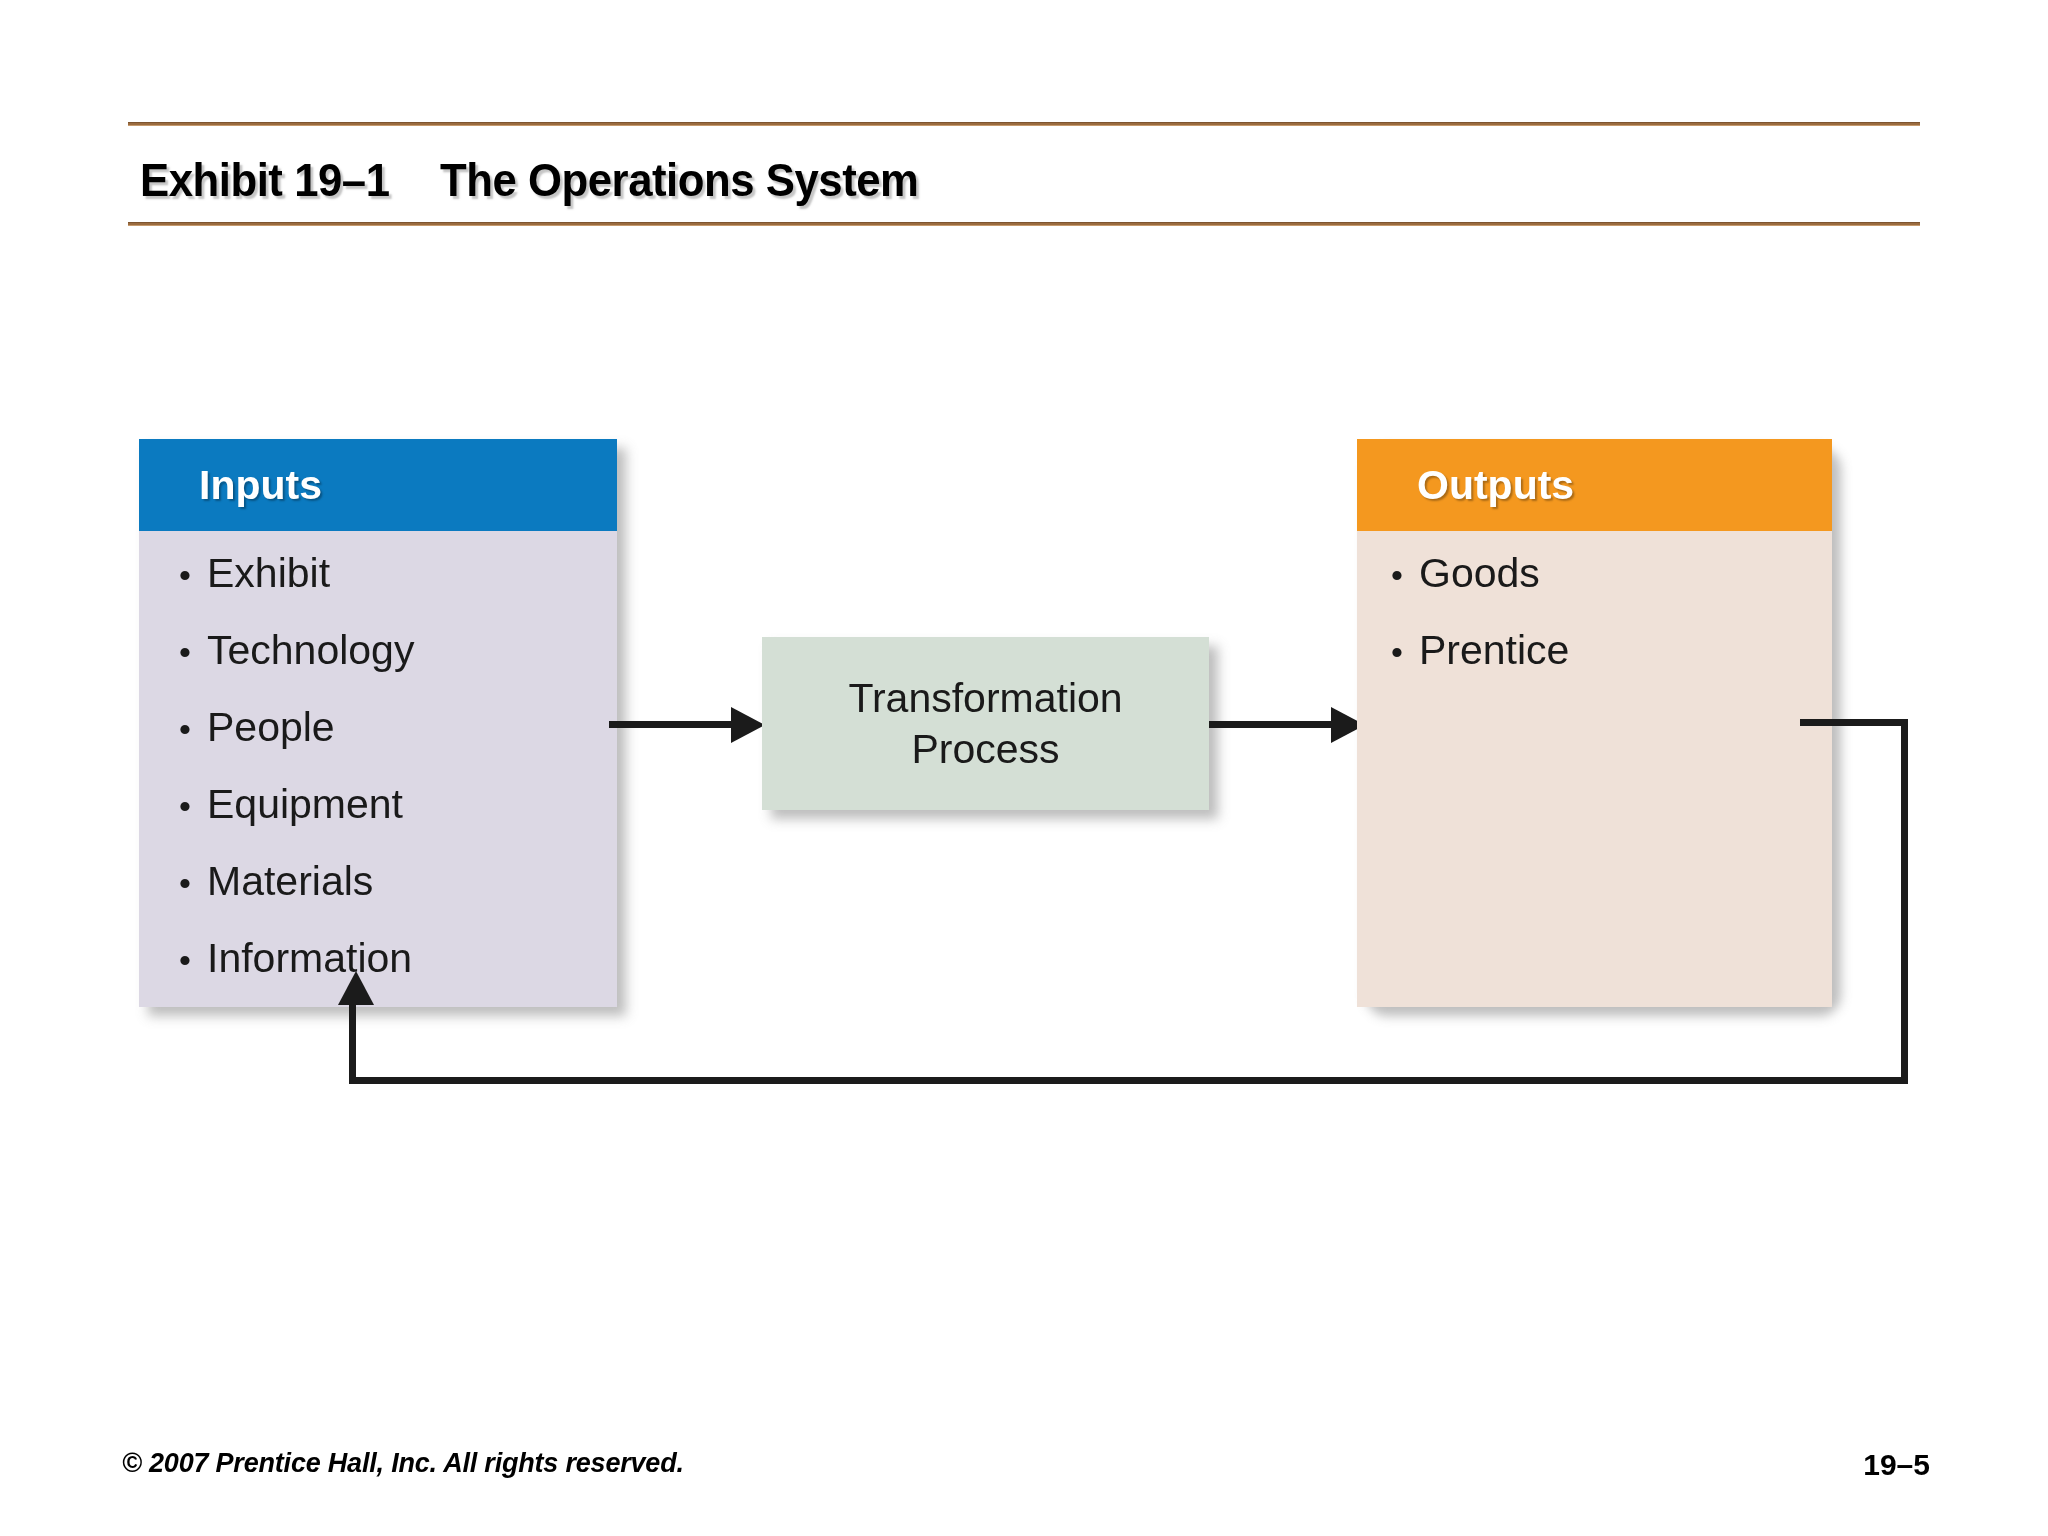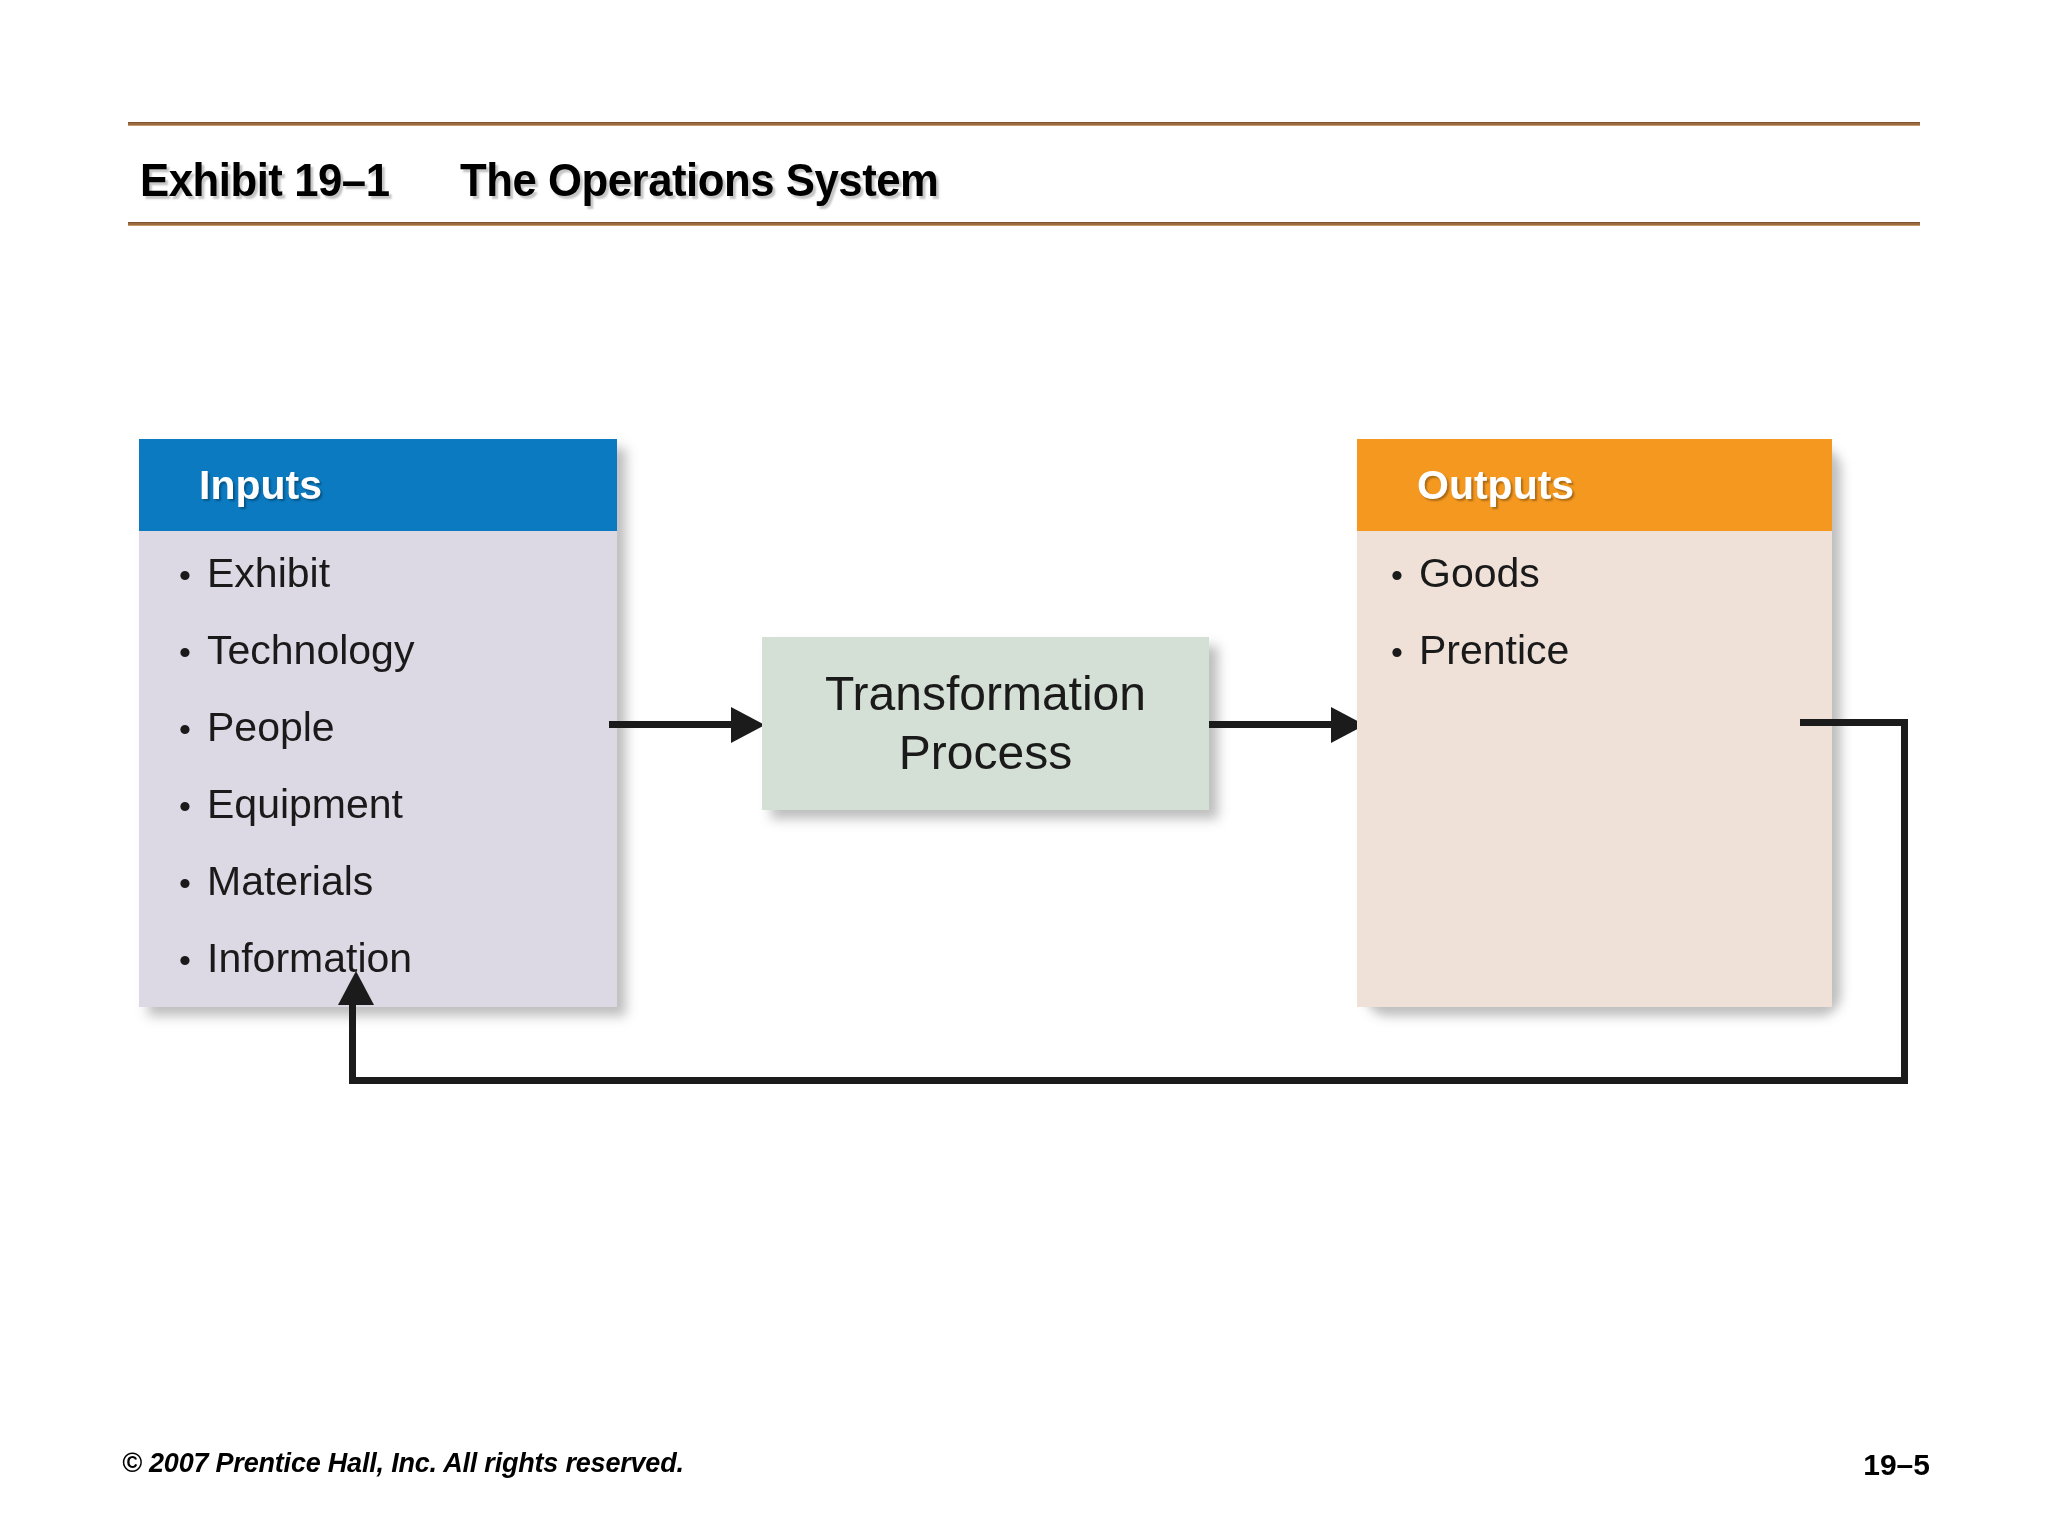--- a/index.html
+++ b/index.html
@@ -34,25 +34,25 @@
     border-top: 1px solid #7d5530;
     border-bottom: 1px solid #c79b6e;
     box-sizing: border-box;
   }
   #rule-top  { top: 122px; }
   #rule-bot  { top: 222px; }
 
   #page-title {
     position: absolute;
     left: 140px;
-    top: 140px;
+    top: 152px;
     height: 78px;
     display: flex;
-    align-items: center;
-    gap: 52px;
+    align-items: flex-start;
+    gap: 32px;
     white-space: nowrap;
   }
   #page-title .t {
     font-size: 47px;
     font-weight: bold;
     color: #000000;
     letter-spacing: -0.5px;
     transform: scaleX(0.93);
     transform-origin: left center;
     text-shadow: 3px 3px 2px rgba(150,150,150,0.55);
@@ -141,21 +141,21 @@
   #panel-transform {
     left: 762px;
     top: 637px;
     width: 447px;
     height: 173px;
     background: #D4DFD5;
     display: flex;
     align-items: center;
     justify-content: center;
     text-align: center;
-    font-size: 48px;
+    font-size: 41px;
     color: #1a1a1a;
     line-height: 1.22;
   }
 
   
   .hline {
     position: absolute;
     background: #1b1b1b;
     height: 7px;
   }

